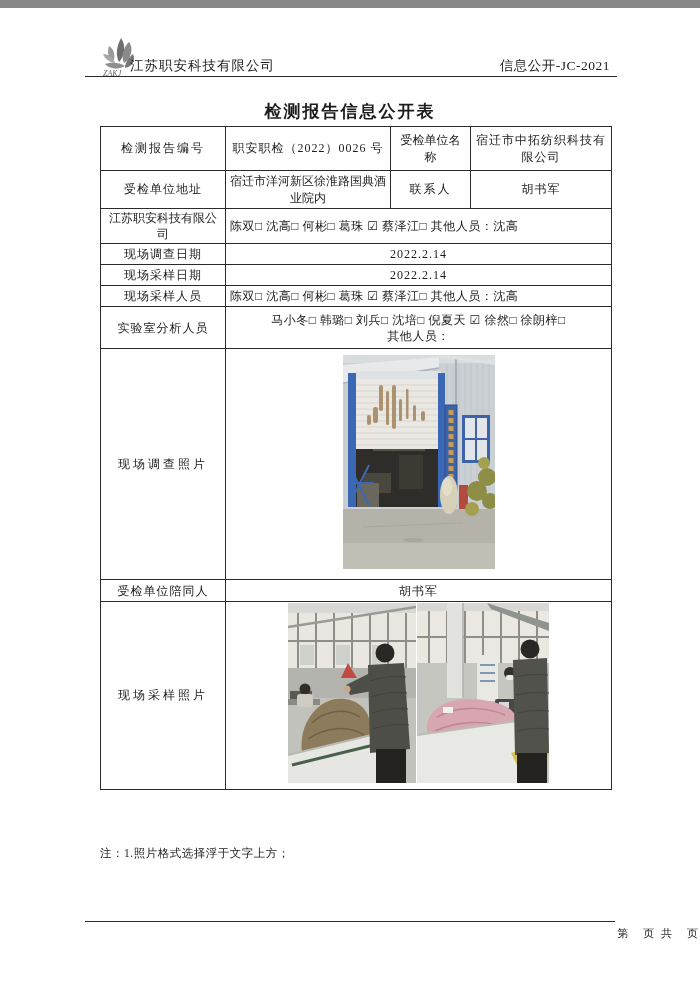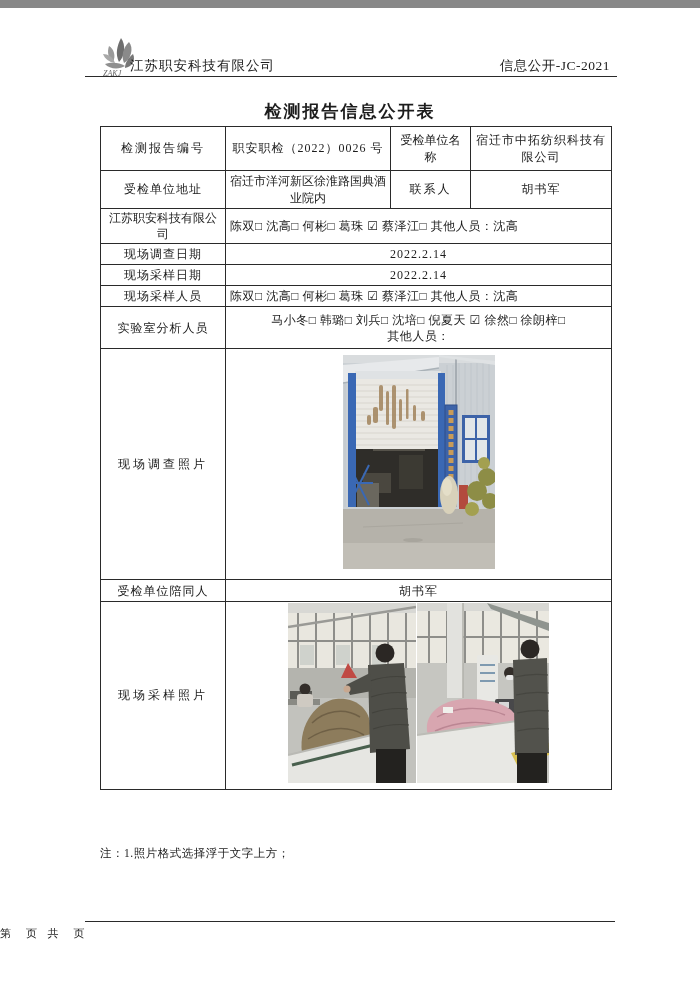--- a/index.html
+++ b/index.html
@@ -30,21 +30,21 @@
   td.photo-cell { text-align:center; vertical-align:middle; padding:6px 0; }
   .two-line div { text-align:center; }
   
   .photo1 { width:152px; height:214px; display:inline-block; }
   .photo-pair { display:inline-flex; gap:1px; }
   .photo2a { width:128px; height:180px; display:block; }
   .photo2b { width:132px; height:180px; display:block; }
   
   .note { position:absolute; left:100px; top:838px; font-size:11.5px; letter-spacing:.5px; }
   .ftr-line { position:absolute; left:85px; top:913px; width:530px; border-top:1px solid #2a2a2a; }
-  .ftr-text { position:absolute; left:0; top:918px; width:100%; text-align:left; font-size:11px; letter-spacing:2px;font-family:Liberation Mono, monospace; }
+  .ftr-text { position:absolute; left:0; top:918px; width:100%; text-align:right; font-size:11px; letter-spacing:2px; }
 </style>
 </head>
 <body>
 
 <div class="page">
 
   <svg class="logo" viewBox="0 0 52 42">
     <g fill="#7a7a7a">
       <path d="M26 2 C22 10 20 18 24 26 C30 20 31 9 26 2 Z" fill="#6e6e6e"></path>
       <path d="M34 6 C28 12 26 20 29 27 C36 23 39 12 34 6 Z" fill="#8a8a8a"></path>

